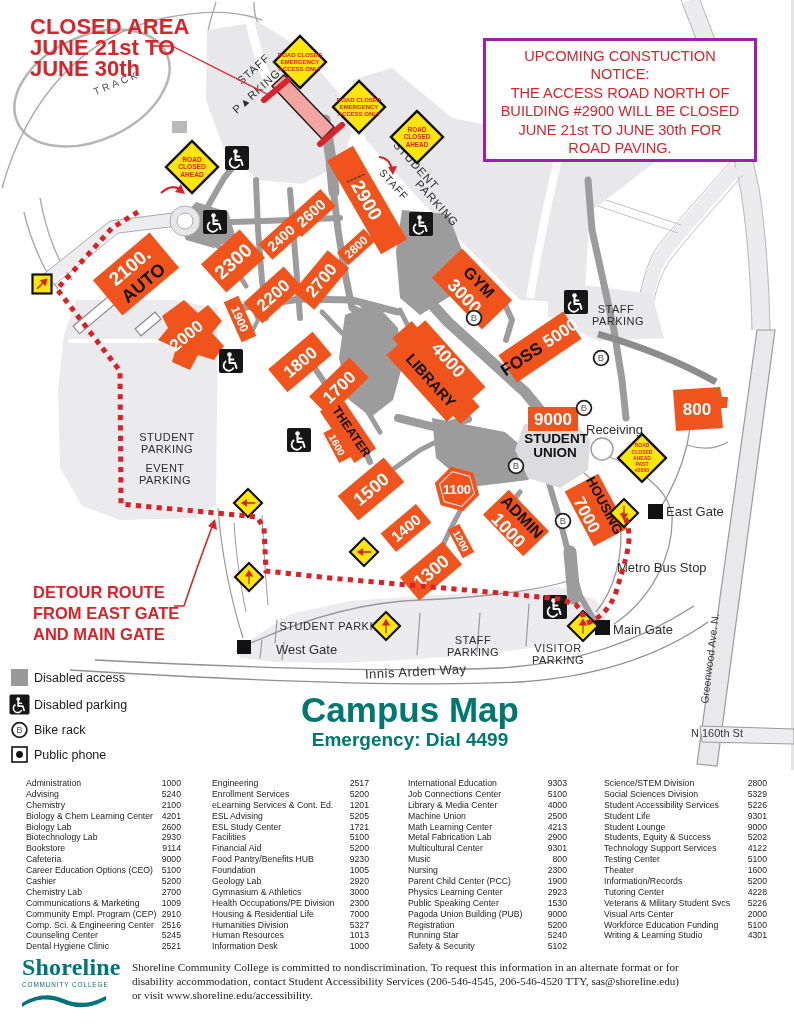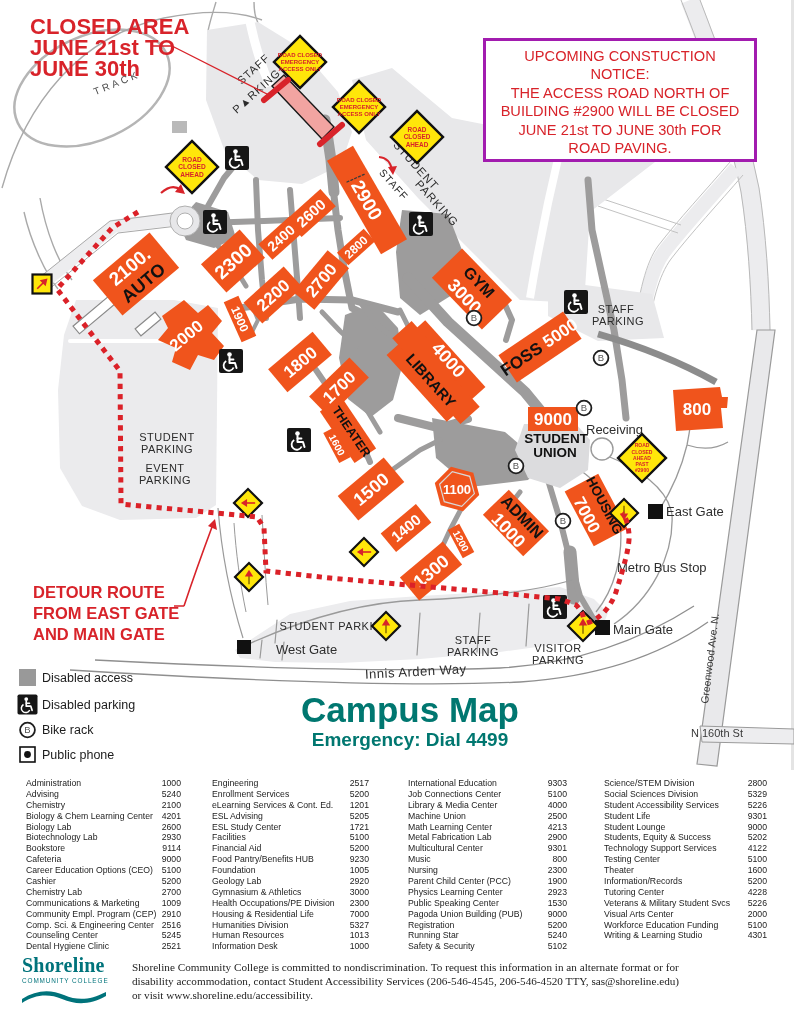--- a/index.html
+++ b/index.html
@@ -540,21 +540,21 @@
 <path d="M 174 606 L 184 606 M 184 606 Q 196 570 212 527" fill="none" stroke="#D8232A" stroke-width="1.6"></path>
       <path d="M 215 519 L 208 526 L 217 530 Z" fill="#D8232A"></path>
 </svg>
 
 <div class="abs red" style="left:30px;top:16px;font-size:22px;font-weight:bold;line-height:21px;">CLOSED AREA<br>JUNE 21st TO<br>JUNE 30th</div>
 
 <div class="abs red" style="left:483px;top:38px;width:268px;height:112px;border:3px solid #a21caf;background:#fff;font-size:14.6px;line-height:18.4px;text-align:center;padding-top:6px;">UPCOMING CONSTUCTION<br>NOTICE:<br>THE ACCESS ROAD NORTH OF<br>BUILDING #2900 WILL BE CLOSED<br>JUNE 21st TO JUNE 30th FOR<br>ROAD PAVING.</div>
 
 <div class="abs red" style="left:33px;top:551px;font-size:16.5px;font-weight:bold;line-height:21px;margin-top:31px;">DETOUR ROUTE<br>FROM EAST GATE<br>AND MAIN GATE</div>
 
-<div class="abs" style="left:11px;top:666px;width:190px;">
+<div class="abs" style="left:3px;top:666px;width:190px;">
   <svg width="190" height="104" viewBox="0 0 190 104">
 
     <rect x="8" y="3" width="17" height="17" fill="#999"></rect>
     <text x="31" y="16" font-size="12.5" fill="#1c1c1c" font-family="Liberation Sans, sans-serif">Disabled access</text>
 
     <g transform="translate(6.5 28.5) scale(0.8333333333333334)">
           <rect x="0" y="0" width="24" height="24" rx="2" fill="#161616"></rect>
           <circle cx="10.5" cy="5.5" r="2.3" fill="#fff"></circle>
           <path d="M10.5 8 L10.5 14 L16 14 L17.5 19" stroke="#fff" stroke-width="2" fill="none" stroke-linecap="round" stroke-linejoin="round"></path>
           <path d="M10.5 10.5 L14.5 10.5" stroke="#fff" stroke-width="1.8" fill="none" stroke-linecap="round"></path>
@@ -650,21 +650,21 @@
         <div class="drow"><span>Information/Records</span><span class="num">5200</span></div>
         <div class="drow"><span>Tutoring Center</span><span class="num">4228</span></div>
         <div class="drow"><span>Veterans &amp; Military Student Svcs</span><span class="num">5226</span></div>
         <div class="drow"><span>Visual Arts Center</span><span class="num">2000</span></div>
         <div class="drow"><span>Workforce Education Funding</span><span class="num">5100</span></div>
         <div class="drow"><span>Writing &amp; Learning Studio</span><span class="num">4301</span></div>
       </div>
 </div>
 
 <div class="abs" style="left:22px;top:954px;width:105px;">
-  <div style="font-family:'Liberation Serif', serif;font-size:20px;font-weight:bold;color:#00737B;letter-spacing:0.2px;">Shoreline</div>
+  <div style="font-family:'Liberation Serif', serif;font-size:24px;font-weight:bold;color:#00737B;letter-spacing:0.2px;">Shoreline</div>
   <div style="font-size:6.4px;color:#00737B;letter-spacing:0.9px;margin-top:0px;">COMMUNITY COLLEGE</div>
   <svg width="84" height="20" viewBox="0 0 84 20" style="margin-top:3px;">
 
     <path d="M0 12 C 14 3 28 2 42 8 C 56 14 68 13 84 5 L 84 9 C 68 18 54 18 40 12 C 26 6 12 8 0 16 Z" fill="#00737B"></path>
   </svg>
 </div>
 
 <div class="abs" style="left:132px;top:960px;width:640px;font-size:11.2px;line-height:14px;color:#222;font-family:Liberation Serif, serif;">Shoreline Community College is committed to nondiscrimination. To request this information in an alternate format or for<br>disability accommodation, contact Student Accessibility Services (206-546-4545, 206-546-4520 TTY, sas@shoreline.edu)<br>or visit www.shoreline.edu/accessibility.</div>
 
 </div>

